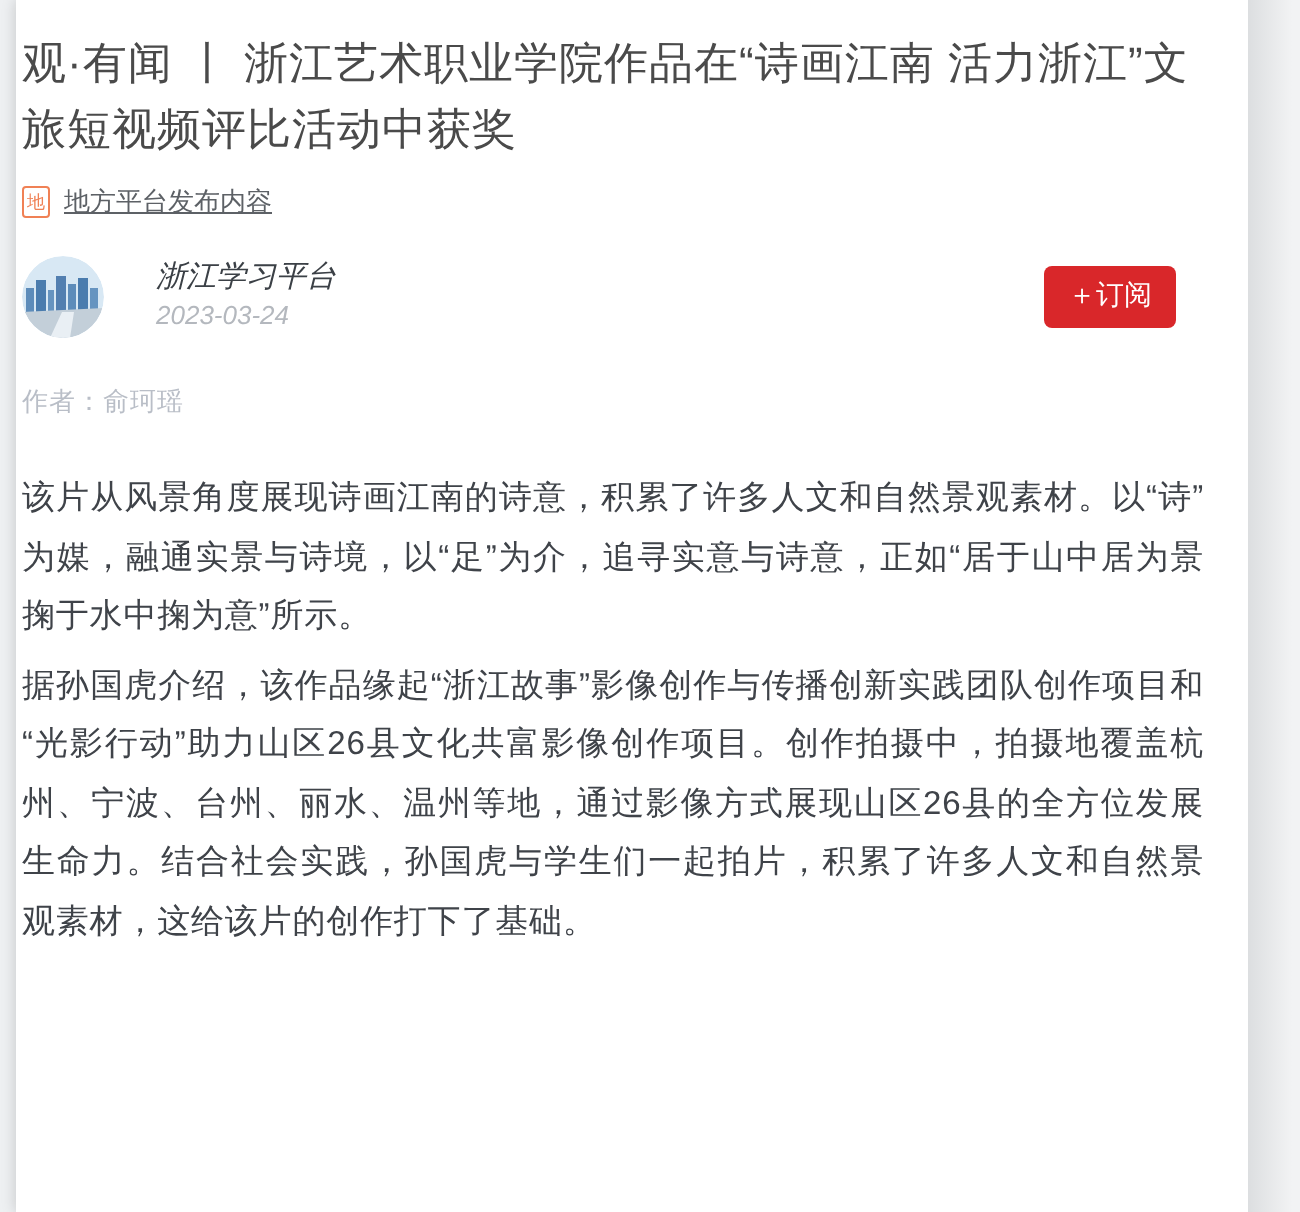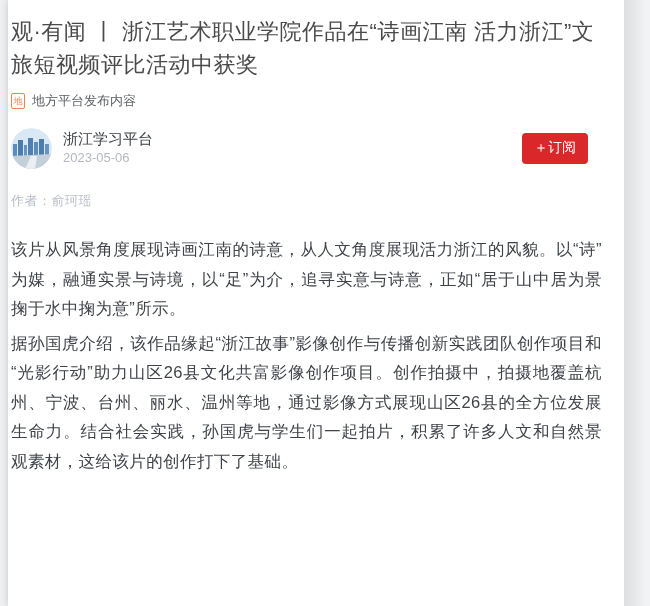--- a/index.html
+++ b/index.html
@@ -44,35 +44,36 @@
     color: #f08155;
     font-size: 9px;
     line-height: 14px;
     text-align: center;
     margin-right: 7px;
     overflow: hidden;
   }
   .badge-label {
     font-size: 13px;
     color: #5d6166;
+    text-decoration: underline;
   }
   .publisher-row {
     display: flex;
     align-items: center;
     margin-top: 17px;
     height: 42px;
   }
   .avatar {
     width: 41px; height: 41px;
     border-radius: 50%;
     overflow: hidden;
     flex: 0 0 41px;
     cursor: pointer;
   }
-  .publisher-meta { margin-left: 11px; flex: 1 1 auto; }
+  .publisher-meta { margin-left: 26px; flex: 1 1 auto; font-style: italic; }
   .publisher-name {
     font-size: 15px;
     color: #3b4046;
     line-height: 20px;
     cursor: pointer;
   }
   .publish-date {
     font-size: 13px;
     color: #b4b8be;
     line-height: 18px;
@@ -136,27 +137,27 @@
           <rect x="23" y="14" width="4" height="14" fill="#5d8cba"></rect>
           <rect x="28" y="11" width="5" height="17" fill="#4a7cae"></rect>
           <rect x="34" y="16" width="4" height="12" fill="#6694c0"></rect>
           <path d="M0 28 L41 26 L41 41 L0 41 Z" fill="#c3cfd9"></path>
           <path d="M14 41 L20 28 L26 28 L24 41 Z" fill="#e9eff4"></path>
         </g>
       </svg>
     </div>
     <div class="publisher-meta">
       <div class="publisher-name">浙江学习平台</div>
-      <div class="publish-date">2023-05-06</div>
+      <div class="publish-date">2023-03-24</div>
     </div>
     <button class="subscribe-button">＋订阅</button>
   </div>
 
   <div class="author-line">作者：俞珂瑶</div>
 
   <div class="article-body">
-    <p>该片从风景角度展现诗画江南的诗意，从人文角度展现活力浙江的风貌。以“诗”为媒，融通实景与诗境，以“足”为介，追寻实意与诗意，正如“居于山中居为景 掬于水中掬为意”所示。</p>
+    <p>该片从风景角度展现诗画江南的诗意，积累了许多人文和自然景观素材。以“诗”为媒，融通实景与诗境，以“足”为介，追寻实意与诗意，正如“居于山中居为景 掬于水中掬为意”所示。</p>
     <p>据孙国虎介绍，该作品缘起“浙江故事”影像创作与传播创新实践团队创作项目和“光影行动”助力山区26县文化共富影像创作项目。创作拍摄中，拍摄地覆盖杭州、宁波、台州、丽水、温州等地，通过影像方式展现山区26县的全方位发展生命力。结合社会实践，孙国虎与学生们一起拍片，积累了许多人文和自然景观素材，这给该片的创作打下了基础。</p>
   </div>
 
 </div>
 
 <div class="right-gutter"></div>
 
 </body></html>

